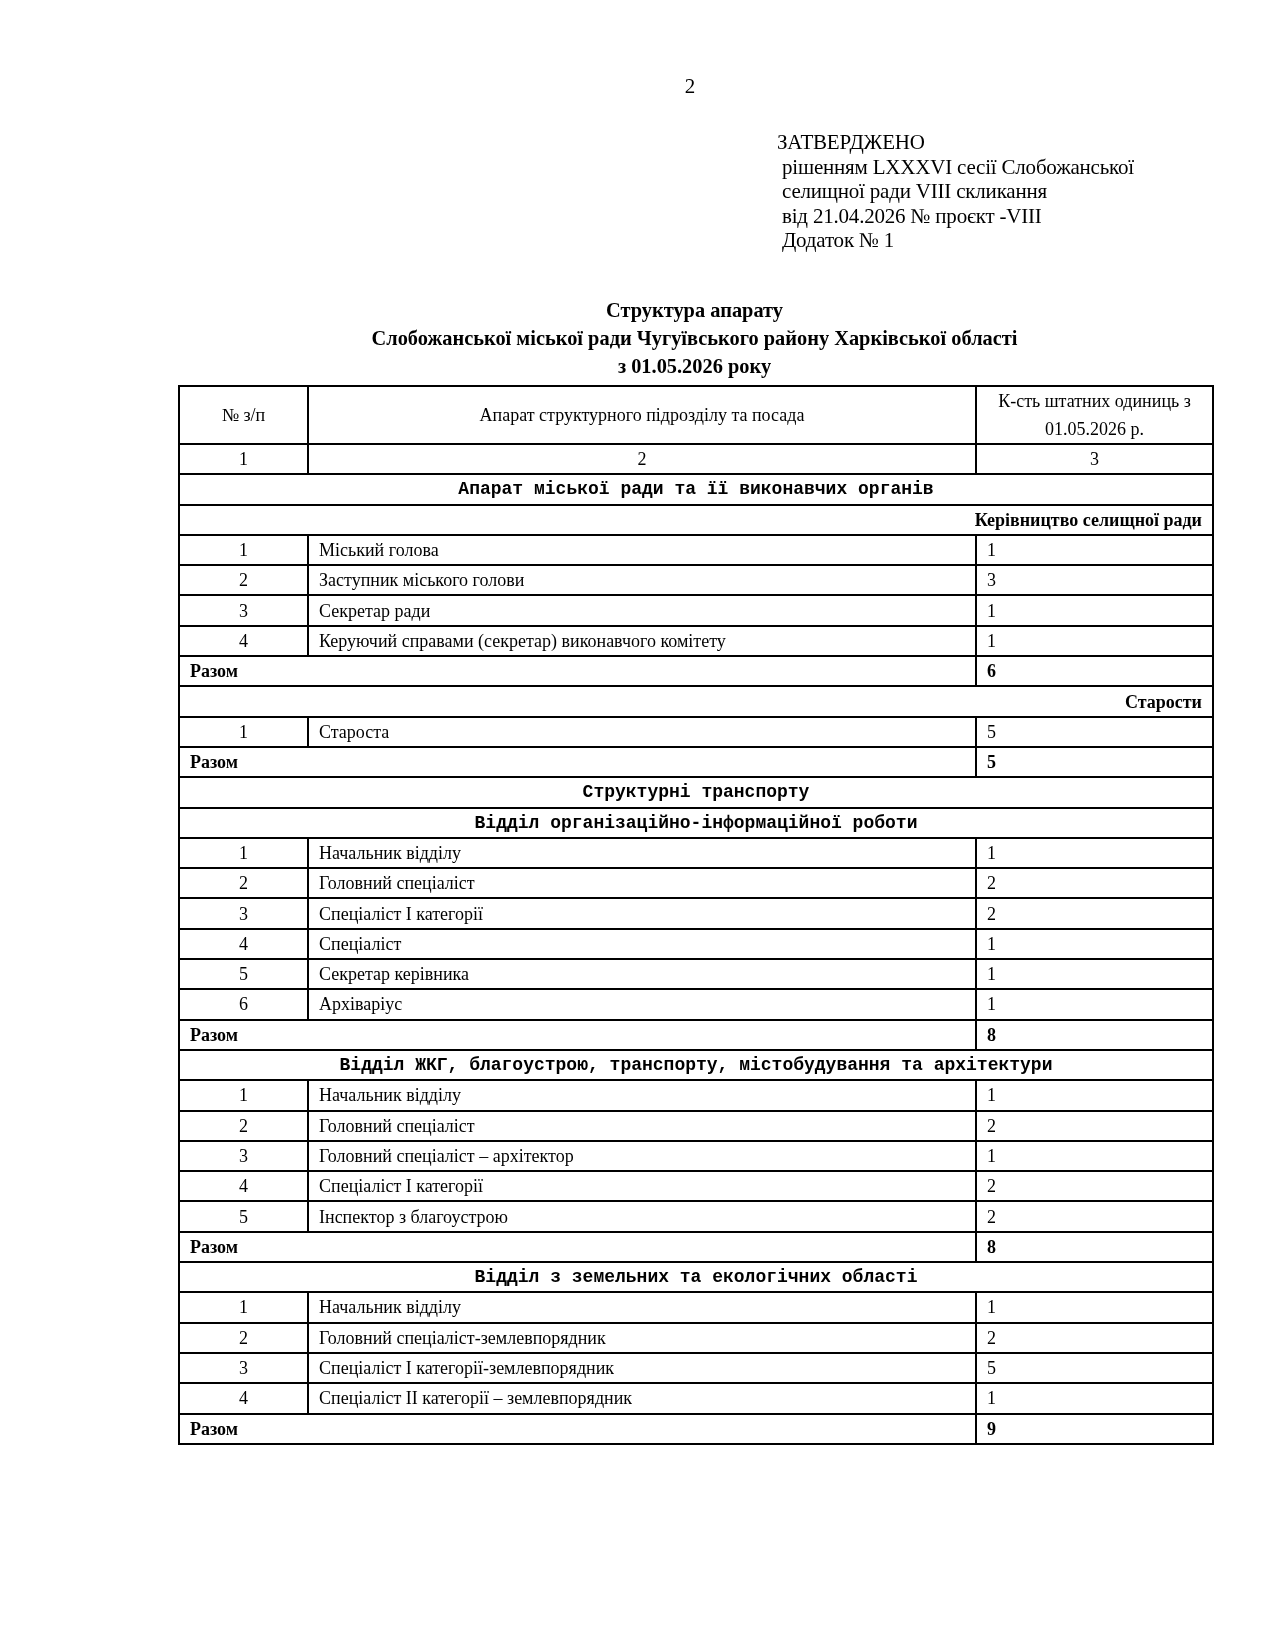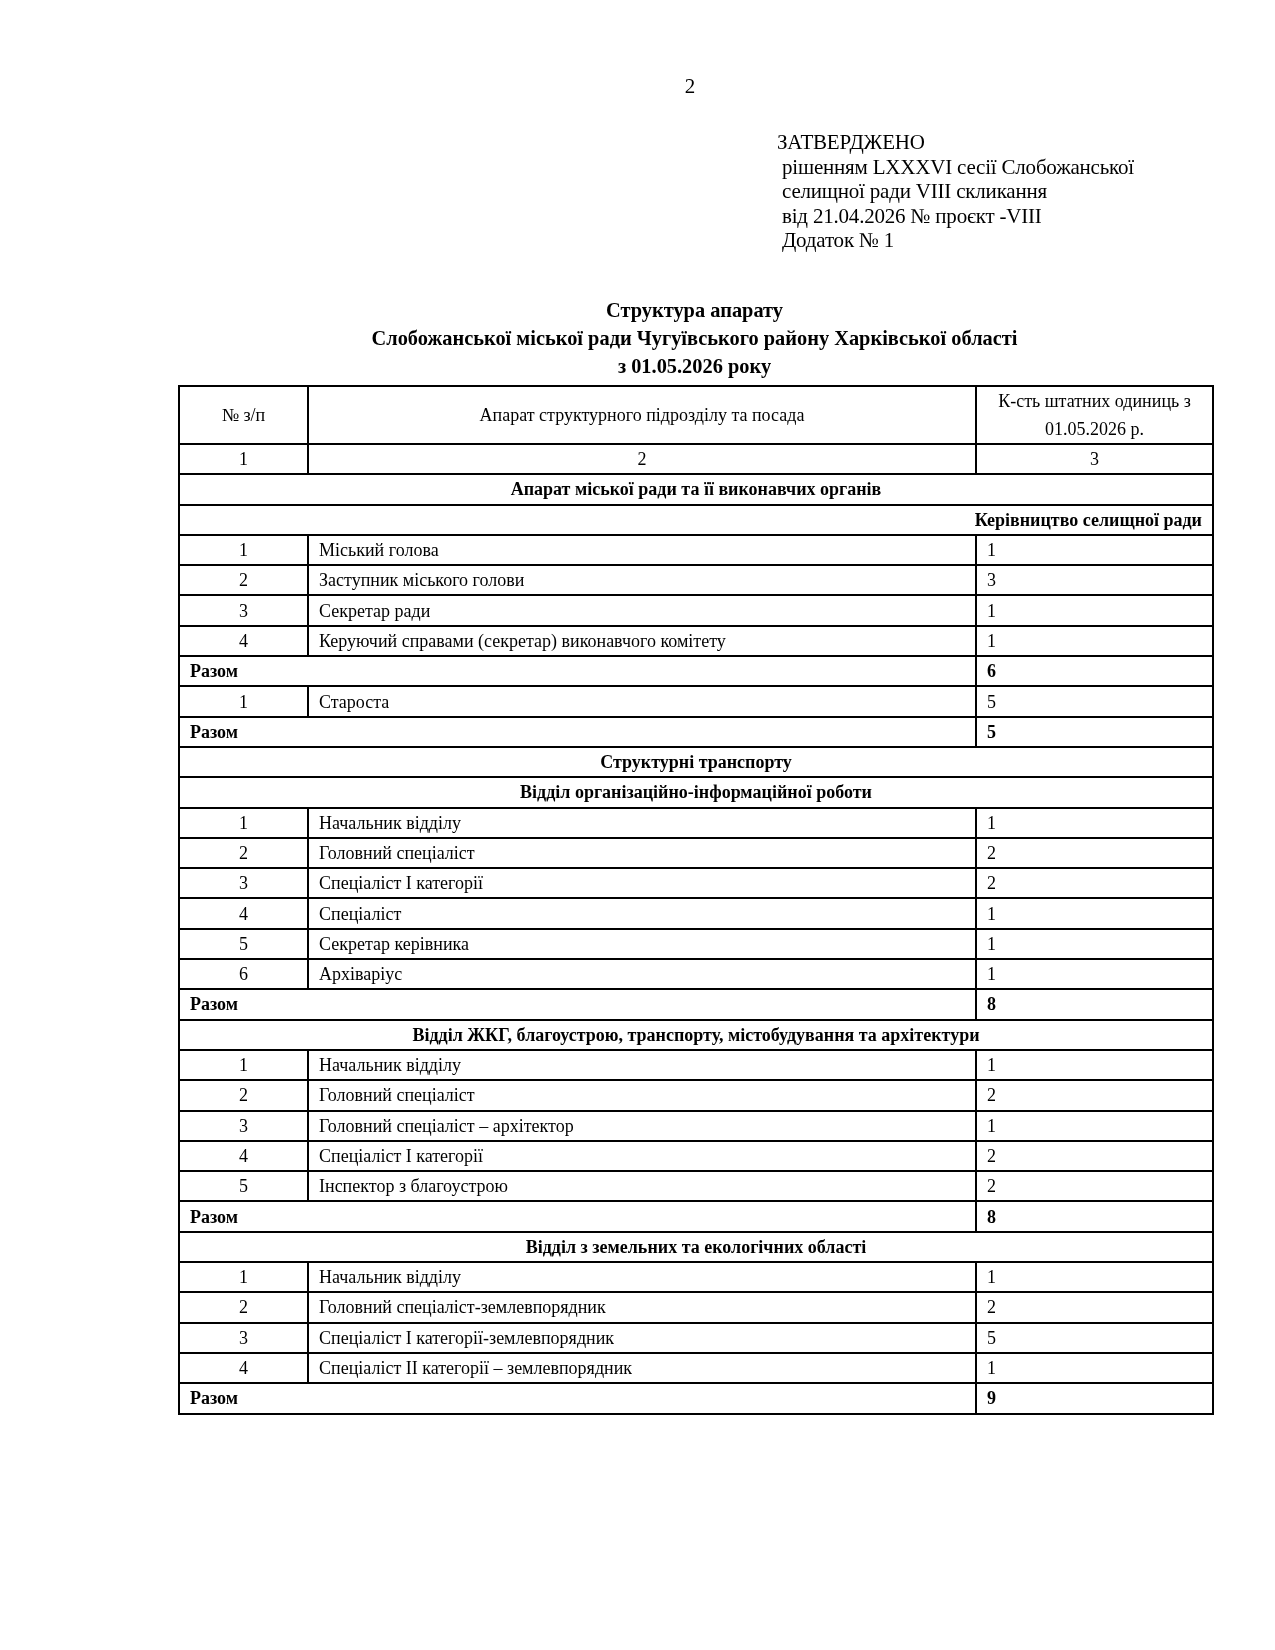--- a/index.html
+++ b/index.html
@@ -31,21 +31,21 @@
     border: 2px solid #000; padding: 0 10px; height: 28.3px; line-height: 28px;
     vertical-align: middle; white-space: nowrap; overflow: hidden;
   }
   col.c1 { width: 129px; }
   col.c2 { width: 668px; }
   col.c3 { width: 237px; }
   .hdr td { height: 84px; text-align: center; line-height: 27px; }
   .hdr td.wrap { white-space: normal; }
   .num-row td { text-align: center; }
   td.bold { font-weight: bold; }
-  td.sec-head { text-align: center; font-weight: bold; }
+  td.sec-head { text-align: center; font-weight: bold; font-family: Liberation Mono, monospace; }
   td.group-head { text-align: right; font-weight: bold; }
   td.idx { text-align: center; }
   td.count { text-align: left; }
   td.total-count { text-align: left; font-weight: bold; }
 </style>
 </head>
 <body>
 
 <div class="page-number">2</div>
 
@@ -106,20 +106,23 @@
       <td class="idx">4</td>
       <td>Керуючий справами (секретар) виконавчого комітету</td>
       <td class="count">1</td>
     </tr>
     <tr>
       <td colspan="2" class="bold">Разом</td>
       <td class="total-count">6</td>
     </tr>
 
     <tr>
+      <td colspan="3" class="group-head">Старости</td>
+    </tr>
+    <tr>
       <td class="idx">1</td>
       <td>Староста</td>
       <td class="count">5</td>
     </tr>
     <tr>
       <td colspan="2" class="bold">Разом</td>
       <td class="total-count">5</td>
     </tr>
 
     <tr>

